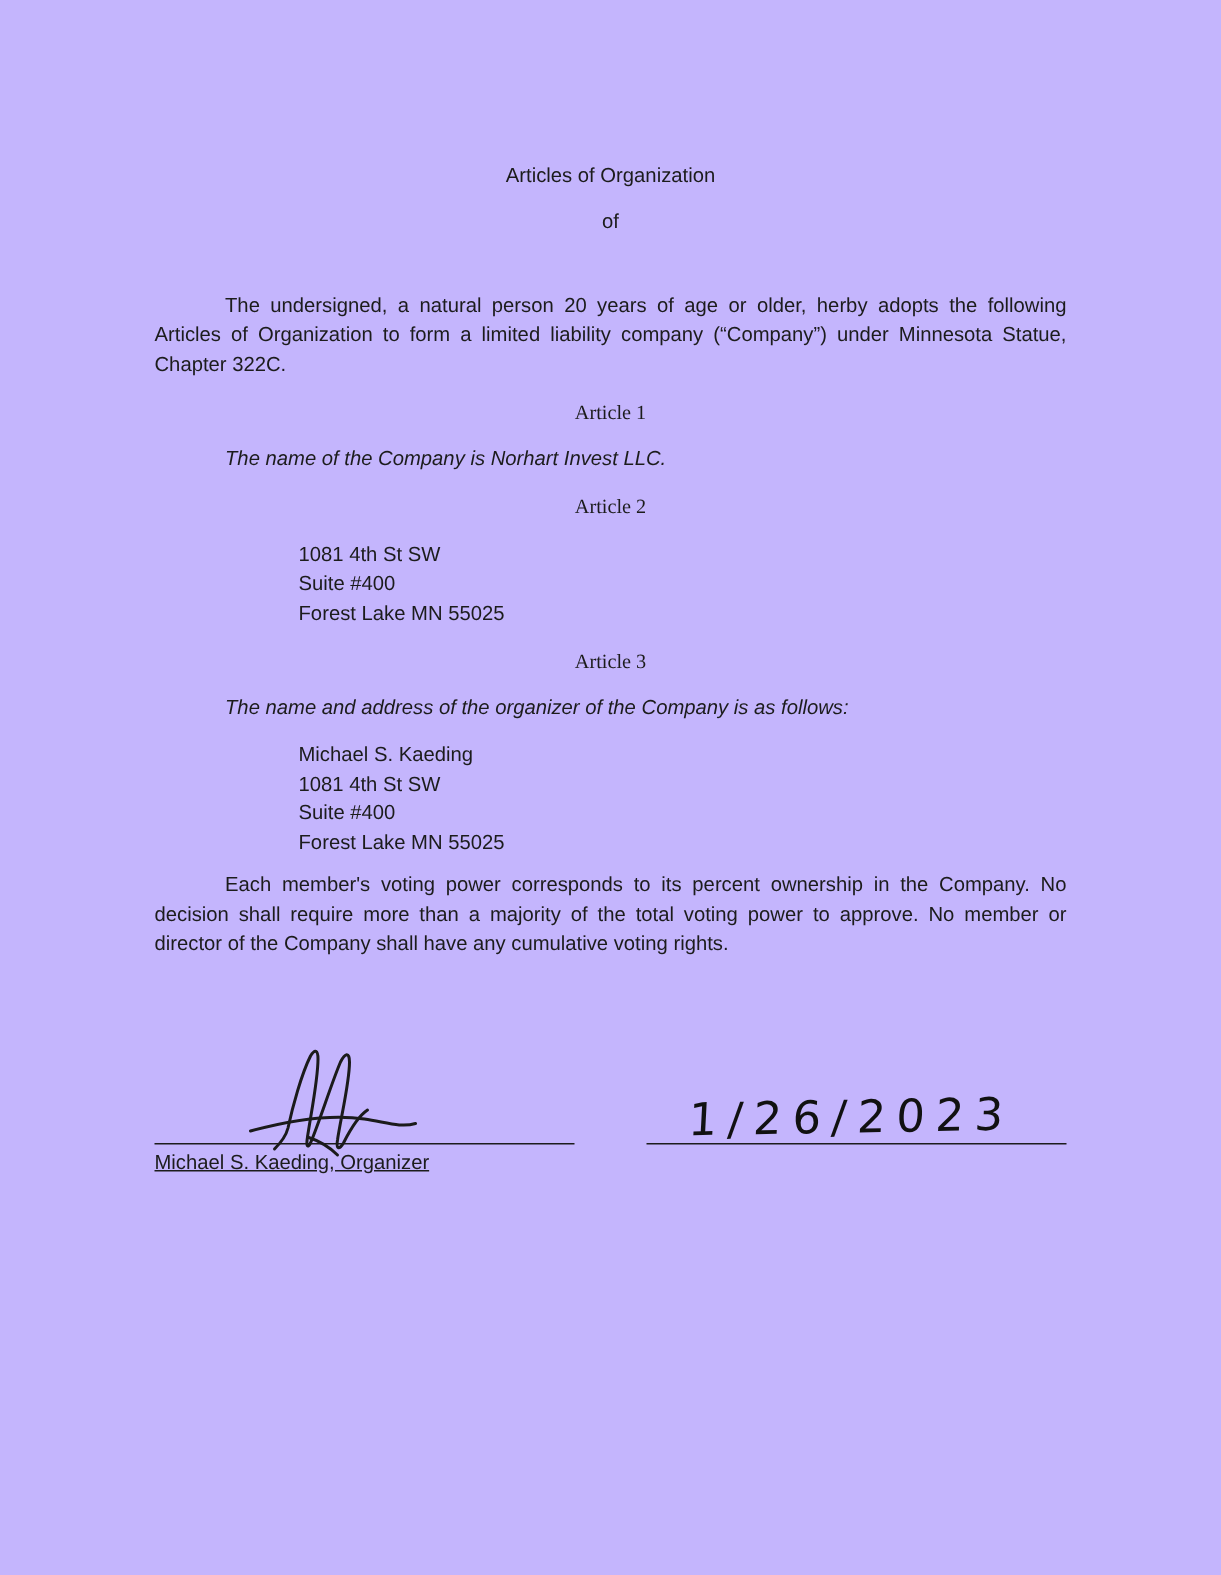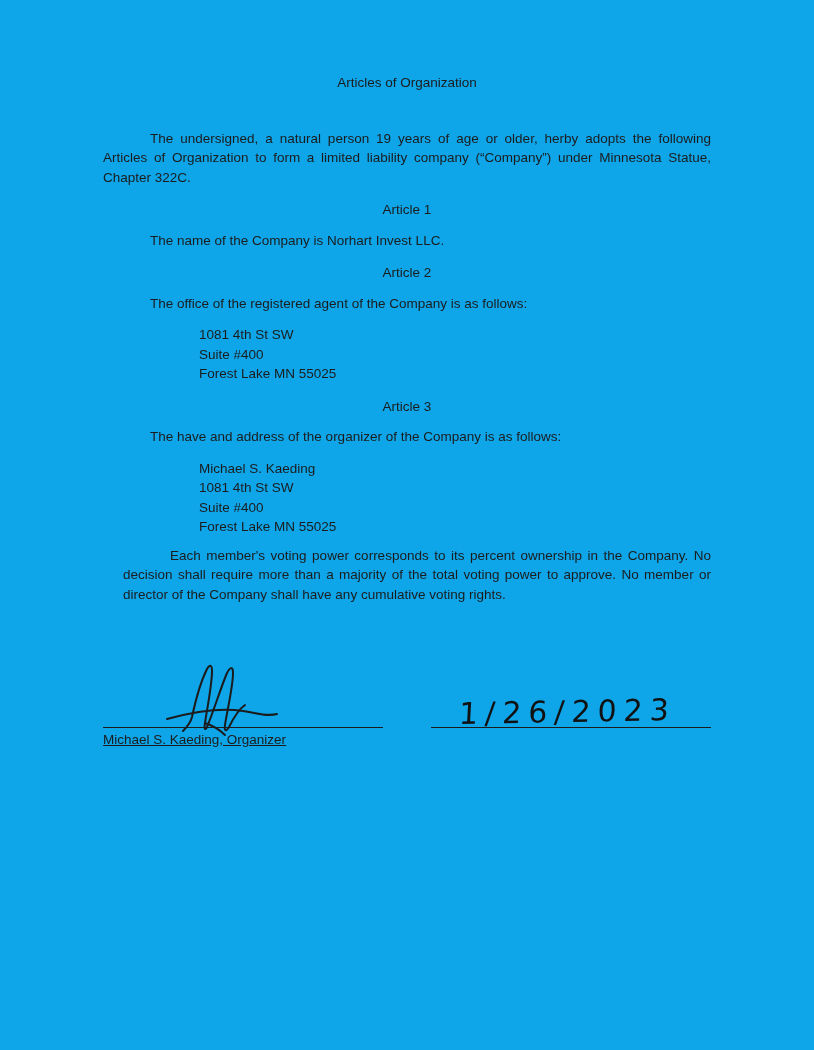--- a/index.html
+++ b/index.html
@@ -5,53 +5,54 @@
   * { box-sizing: border-box; margin: 0; padding: 0; }
   html, body {
     background: #ffffff;
     font-family: "Liberation Sans", sans-serif;
   }
   .page {
     position: relative;
     width: 814px;
     height: 1050px;
     margin: 0 auto;
-    background: #0ea5e9;
+    background: #c4b5fd;
     color: #1c1c1c;
     font-size: 13.5px;
     line-height: 19.5px;
-    padding: 73px 103px 0 103px;
+    padding: 107px 103px 0 103px;
     overflow: hidden;
   }
   .title-block { text-align: center; }
   .title-line { margin-bottom: 11.5px; }
   .intro {
     margin-top: 36px;
     text-indent: 47px;
     text-align: justify;
   }
   .article-heading {
     text-align: center;
     margin-top: 13px;
     margin-bottom: 11px;
+    font-family: Liberation Serif, serif;
   }
   .article-body {
     padding-left: 47px;
     margin-bottom: 9px;
+    font-style: italic;
   }
   .address-block {
     padding-left: 96px;
     margin-bottom: 9px;
     margin-top: 12px;
   }
   .article-paragraph {
     text-indent: 47px;
     text-align: justify;
     margin-bottom: 9px;
-    margin-left: 20px;
   }
   .signature-row {
     margin-top: 62px;
     display: flex;
     justify-content: space-between;
   }
   .sig-col {
     width: 280px;
     position: relative;
   }
@@ -82,37 +83,37 @@
     white-space: nowrap;
   }
 </style>
 </head>
 <body>
 
 <div class="page">
 
   <div class="title-block">
     <div class="title-line">Articles of Organization</div>
+    <div class="title-line">of</div>
   </div>
 
-  <p class="intro">The undersigned, a natural person 19 years of age or older, herby adopts the following Articles of Organization to form a limited liability company (“Company”) under Minnesota Statue, Chapter 322C.</p>
+  <p class="intro">The undersigned, a natural person 20 years of age or older, herby adopts the following Articles of Organization to form a limited liability company (“Company”) under Minnesota Statue, Chapter 322C.</p>
 
   <div class="article-heading">Article 1</div>
   <div class="article-body">The name of the Company is Norhart Invest LLC.</div>
 
   <div class="article-heading">Article 2</div>
-  <div class="article-body">The office of the registered agent of the Company is as follows:</div>
   <div class="address-block">
     <div>1081 4th St SW</div>
     <div>Suite #400</div>
     <div>Forest Lake MN 55025</div>
   </div>
 
   <div class="article-heading">Article 3</div>
-  <div class="article-body">The have and address of the organizer of the Company is as follows:</div>
+  <div class="article-body">The name and address of the organizer of the Company is as follows:</div>
   <div class="address-block">
     <div>Michael S. Kaeding</div>
     <div>1081 4th St SW</div>
     <div>Suite #400</div>
     <div>Forest Lake MN 55025</div>
   </div>
 
   <p class="article-paragraph">Each member's voting power corresponds to its percent ownership in the Company. No decision shall require more than a majority of the total voting power to approve. No member or director of the Company shall have any cumulative voting rights.</p>
 
   <div class="signature-row">

